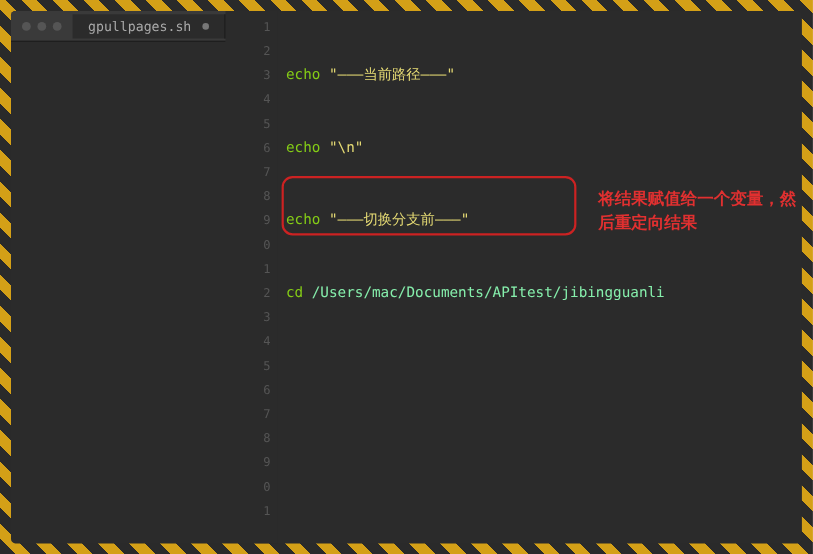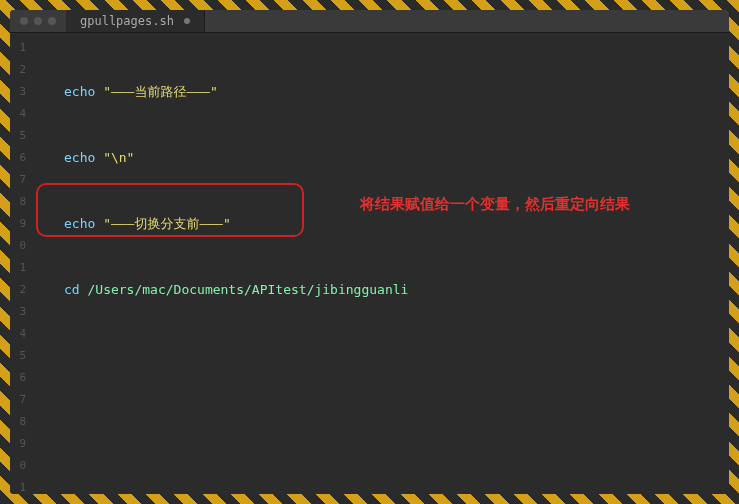--- a/index.html
+++ b/index.html
@@ -14,22 +14,23 @@
       );
       padding: 10px;
       width: 739px;
       height: 504px;
     }
     .editor-container {
       background: #2b2b2b;
       border-radius: 4px;
       height: 100%;
       display: flex;
-      flex-direction: column;
+      flex-direction: row;
       overflow: hidden;
+      gap: 25px;
     }
     .tab-bar {
       background: #3a3a3a;
       display: flex;
       align-items: center;
       height: 28px;
       border-bottom: 1px solid #1a1a1a;
     }
     .traffic-lights {
       display: flex;
@@ -76,42 +77,41 @@
     }
     .code-area {
       flex: 1;
       padding: 4px 8px;
       color: #ccc;
       position: relative;
       white-space: pre;
     }
     .line { height: 22px; }
     .c-comment { color: #808080; }
-    .c-keyword { color: #7dd3fc; margin-left: 24px; }
+    .c-keyword { color: #84cc16; }
     .c-string { color: #e6db74; }
     .c-var { color: #86efac; }
     .highlight-box {
       position: absolute;
       border: 2px solid #cc2222;
       border-radius: 10px;
       top: 150px;
       left: 26px;
       width: 268px;
       height: 54px;
       pointer-events: none;
     }
     .annotation {
       position: absolute;
       top: 160px;
       left: 314px;
       color: #e03030;
       font-size: 15px;
       font-weight: bold;
       font-family: 'Microsoft YaHei', sans-serif;
-      margin-left: 36px;
     }
   </style>
 </head>
 <body>
 
 <div class="editor-container">
   <div class="tab-bar">
     <div class="traffic-lights">
       <div class="traffic-light"></div>
       <div class="traffic-light"></div>

